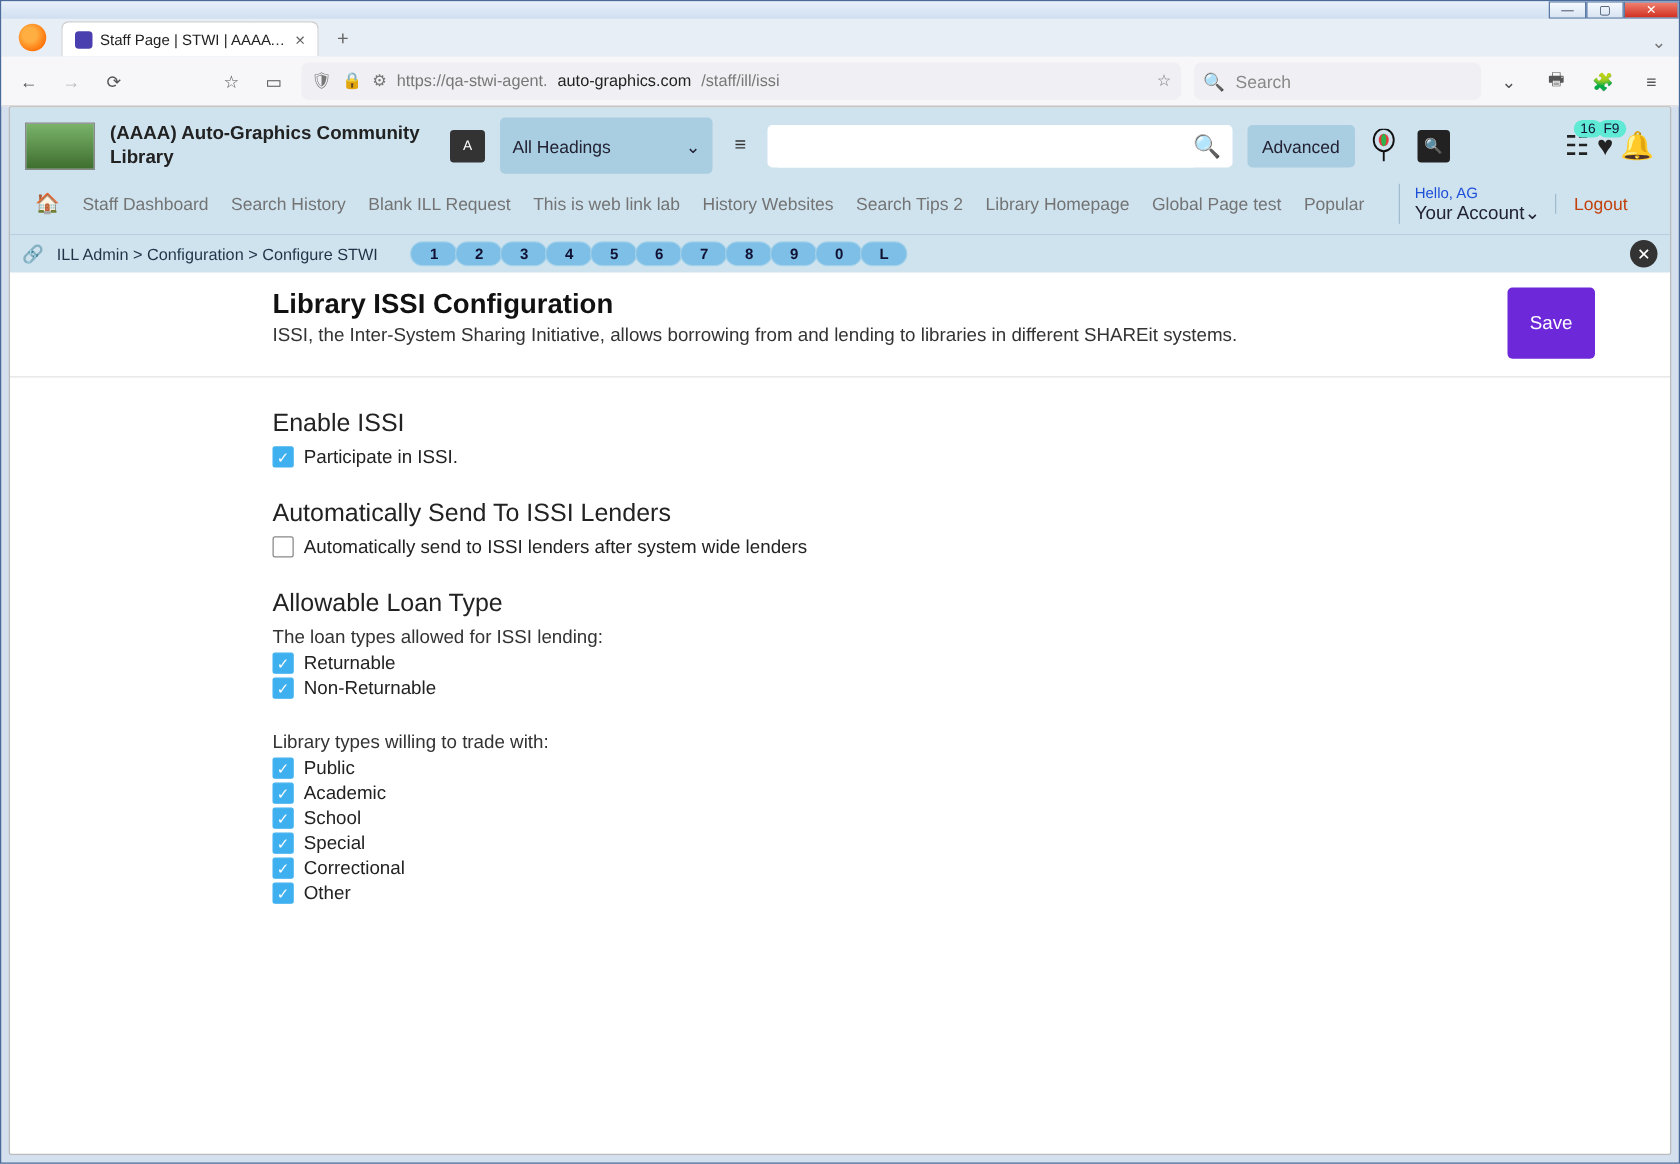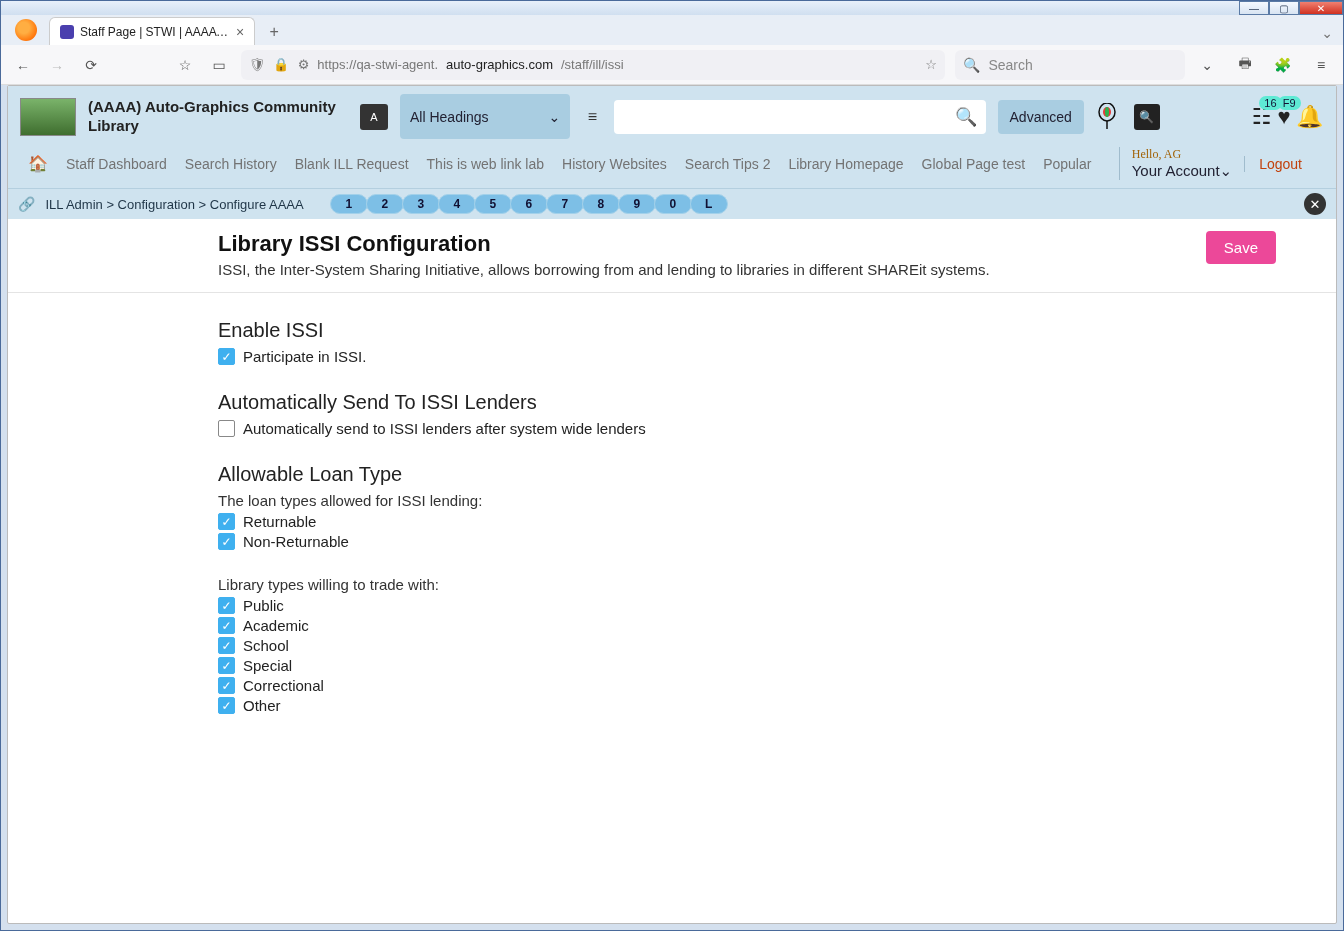--- a/index.html
+++ b/index.html
@@ -106,21 +106,21 @@
   .big-search .mag { color:#4aa0d8; font-size:18px; }
   .adv-btn { background:#a9cde1; height:34px; border-radius:4px; padding:0 12px; display:flex; align-items:center; color:#223; font-size:14px;}
   .hdr-right { margin-left:auto; display:flex; align-items:center; gap:16px; }
   .balloon { width:22px; height:28px; display:inline-block; }
   .balloon svg{width:100%;height:100%;}
   .doc-mag { width:26px; height:26px; background:#222; border-radius:3px; display:flex;align-items:center;justify-content:center;color:#fff;font-size:12px;}
   .badges-group { display:flex; align-items:center; gap:6px; }
   .list-ico, .heart-ico, .bell-ico { color:#222; font-size:22px; position:relative;}
   .badge { position:absolute; top:-8px; right:-10px; background:#5eead4; color:#113; font-size:11px; font-weight:400; padding:1px 5px; border-radius:8px;}
   .acct-block { border-left:1px solid #a0bccd; padding:0 12px; font-size:13px; color:#223; }
-  .acct-block .hello{ color:#a16207; font-size:12px;font-family:Liberation Serif, serif;}
+  .acct-block .hello{ color:#1d4ed8; font-size:12px;}
   .acct-block .acct{ font-size:15px;}
   .logout { border-left:1px solid #a0bccd; padding:0 14px; font-size:14px; color:#c2410c;}
   
   .nav-row {
     display:flex; align-items:center; gap:18px;
     padding:8px 8px 8px 8px;
     font-size:14px; color:#1f3547;
   }
   .nav-row .home-ico{font-size:16px;}
   .nav-row a { color:#737373; text-decoration:none; }
@@ -146,22 +146,22 @@
     margin-left:auto; width:22px; height:22px; border-radius:50%;
     background:#333; color:#fff; display:flex; align-items:center; justify-content:center;
     font-size:13px; cursor:pointer;
   }
   
   .content { padding:12px 60px 20px 210px; background:#fff; }
   .content-head { display:flex; align-items:flex-start; }
   .page-title { font-size:22px; font-weight:700; color:#111; margin-bottom:4px;}
   .page-sub { font-size:15px; color:#333; }
   .save-btn {
-    margin-left:auto; background:#ec4899; color:#fff;
-    border:none; border-radius:4px; padding:8px 18px;
+    margin-left:auto; background:#6d28d9; color:#fff;
+    border:none; border-radius:4px; padding:20px 18px;
     font-size:15px; cursor:pointer;
   }
   .divider { height:1px; background:#e4e4e4; margin:14px -60px 0 -210px;}
   .section { margin-top:26px; }
   .sec-title { font-size:20px; color:#222; margin-bottom:6px;}
   .sec-sub { font-size:15px; color:#333; margin-bottom:4px;}
   .check-row { display:flex; align-items:center; gap:8px; font-size:15px; color:#222; margin:3px 0;}
   .chk {
     width:17px; height:17px; border:1px solid #3fb0ef; border-radius:2px;
     display:inline-flex; align-items:center; justify-content:center;
@@ -281,21 +281,21 @@
         <div class="logout"><span>Logout</span></div>
       </div>
     </div>
   </div>
 
   <div class="crumb-row">
     <span class="key-ico">🔗</span>
     <span class="crumbs">
       <span>ILL Admin</span> &gt;
       <span>Configuration</span> &gt;
-      <span>Configure AAAA</span>
+      <span>Configure STWI</span>
     </span>
     <div class="pills">
       <div class="pill">1</div>
       <div class="pill">2</div>
       <div class="pill">3</div>
       <div class="pill">4</div>
       <div class="pill">5</div>
       <div class="pill">6</div>
       <div class="pill">7</div>
       <div class="pill">8</div>

